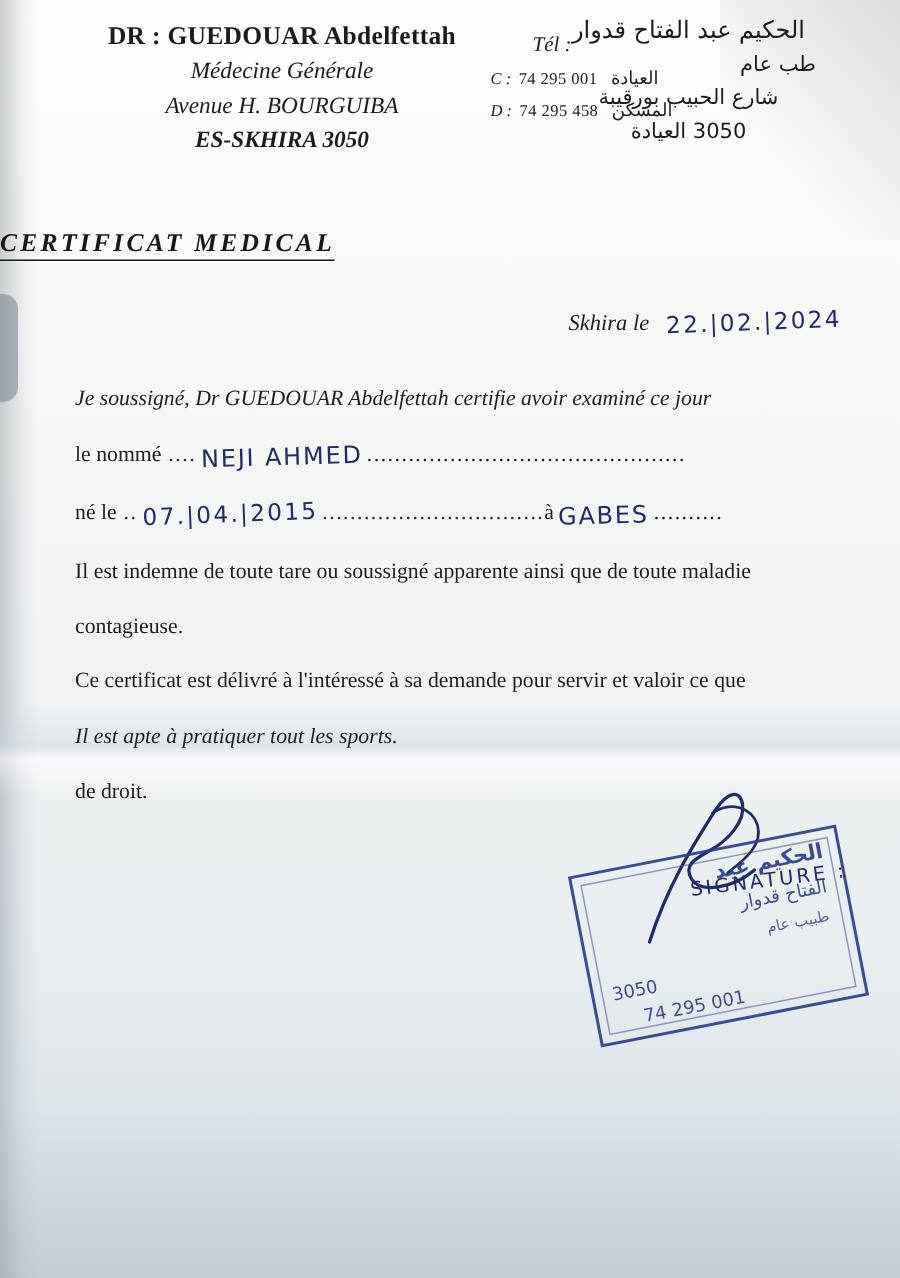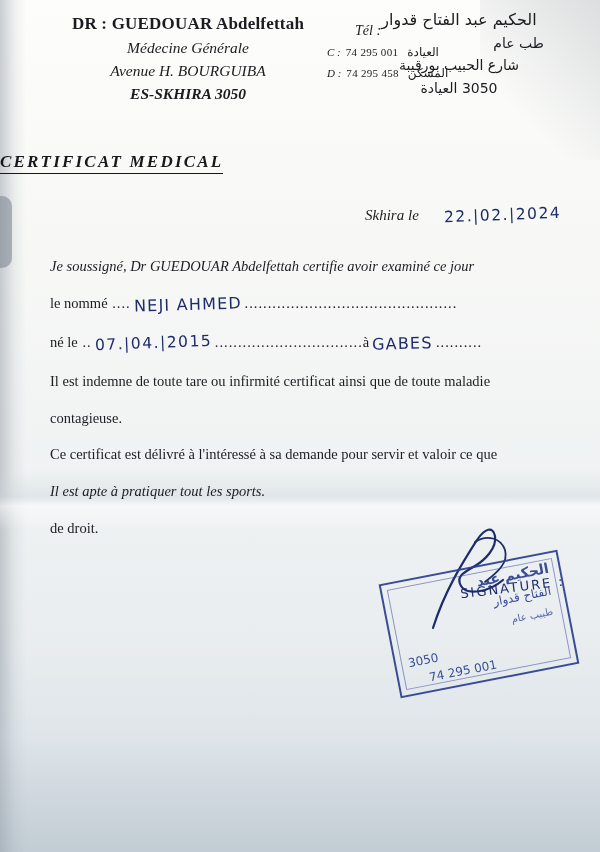--- a/index.html
+++ b/index.html
@@ -150,21 +150,21 @@
   }
 
   
   .date-line {
     position: absolute;
     right: 36px; top: 206px;
     font-size: 15px;
     color: #1b1b20;
     display: flex;
     align-items: baseline;
-    gap: 22px;
+    gap: 8px;
   }
   .date-line .lbl { font-style: italic; }
 
   
   .body-text {
     position: absolute;
     left: 50px; top: 258px;
     width: 530px;
     color: #1c1c22;
     font-size: 14.5px;
@@ -336,21 +336,21 @@
       <span>né le</span>
       <span class="dots">&nbsp;..</span>
       <span class="hw date">07.|04.|2015</span>
       <span class="dots">................................</span>
       <span>à</span>
       <span class="hw big">GABES</span>
       <span class="grow">..........</span>
     </div>
 
     <div class="line p">
-      <span>Il est indemne de toute tare ou infirmité certificat ainsi que de toute maladie</span>
+      <span>Il est indemne de toute tare ou soussigné apparente ainsi que de toute maladie</span>
     </div>
 
     <div class="line p">
       <span>contagieuse.</span>
     </div>
 
     <div class="line p">
       <span>Ce certificat est délivré à l'intéressé à sa demande pour servir et valoir ce que</span>
     </div>
 

